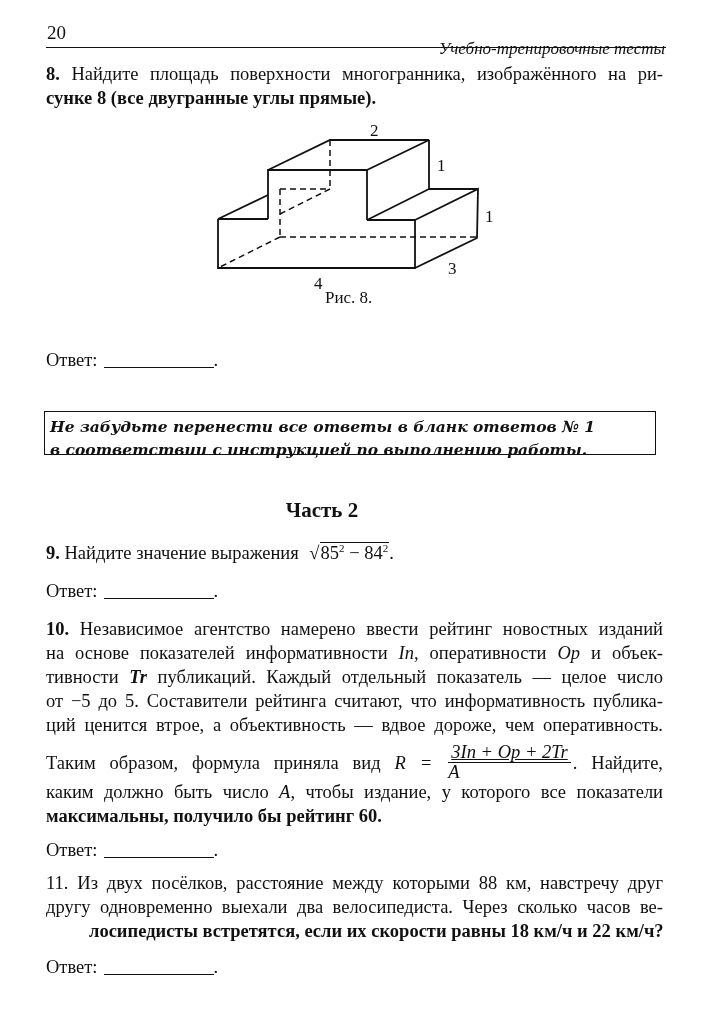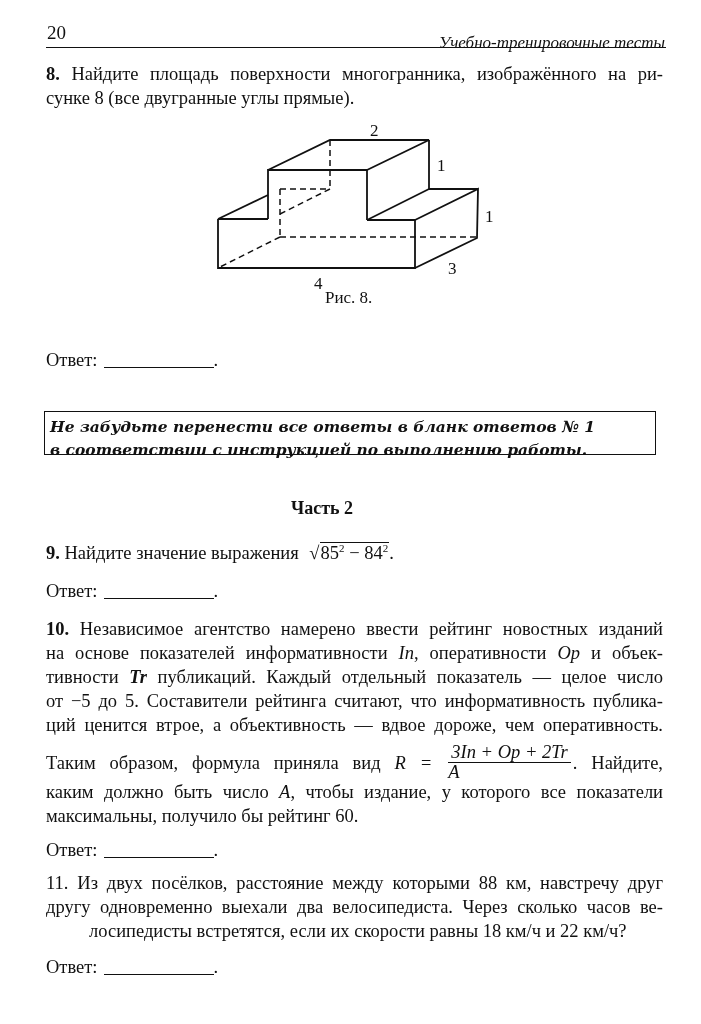--- a/index.html
+++ b/index.html
@@ -1,39 +1,39 @@
 <!DOCTYPE html>
 <html><head>
 <meta charset="utf-8">
 <style>
   html, body { margin: 0; padding: 0; background: #ffffff; }
   body { width: 701px; height: 1024px; position: relative; overflow: hidden;
          font-family: "Liberation Serif", "DejaVu Serif", serif; color: #111111; }
   .abs { position: absolute; white-space: nowrap; }
   .pagenum { left: 47px; top: 22px; font-size: 19px; }
-  .runhead { right: 36px; top: 33px; font-size: 17px; font-style: italic; }
+  .runhead { right: 36px; top: 39px; font-size: 17px; font-style: italic; }
   .rule { position: absolute; left: 46px; width: 620px; top: 47px; height: 0; border-top: 1.6px solid #111; }
   .line { position: absolute; left: 46px; width: 617px; font-size: 18.5px; line-height: 23px;
           text-align: justify; text-align-last: justify; white-space: nowrap; }
-  .line.last { text-align-last: left; }
+  .line.last { text-align-last: left; font-weight: bold; }
   .qnum { font-weight: bold; }
   .ans { position: absolute; left: 46px; font-size: 18.5px; white-space: nowrap; }
   .blank { display: inline-block; width: 110px; border-bottom: 1.4px solid #111; margin-left: 6px; vertical-align: -2px; height: 14px; }
   .caption { font-size: 17px; }
   .notice { position: absolute; left: 44px; top: 411px; width: 612px; height: 44px;
             border: 1.6px solid #111; box-sizing: border-box; padding: 3px 6px 0 5px;
             font-family: "DejaVu Serif", serif; font-style: italic; font-weight: bold; font-size: 15.5px; line-height: 23px; }
-  .parthead { left: 0; width: 644px; text-align: center; top: 498px; font-size: 18px; font-weight: bold; }
+  .parthead { left: 0; width: 644px; text-align: center; top: 498px; font-size: 21px; font-weight: bold; }
   .math { font-style: italic; margin-top: 32px; }
   .sqrt { display: inline-block; position: relative; }
   .sqrt .rad { font-style: normal; }
   .sqrt .body { border-top: 1.3px solid #111; padding: 0 1px; margin-top: 24px; }
   sup { font-size: 11px; vertical-align: 7px; line-height: 0; }
   .frac { display: inline-block; vertical-align: middle; text-align: center; margin: 0 2px; position: relative; top: -2px; }
-  .frac .num { display: block; border-bottom: 1.3px solid #111; padding: 0 3px; line-height: 19px; font-style: italic; }
+  .frac .num { display: block; border-bottom: 1.3px solid #111; padding: 0 3px; line-height: 19px; font-style: italic; text-decoration: underline; }
   .frac .den { display: block; line-height: 19px; font-style: italic; }
   svg text { font-family: "Liberation Serif", serif; }
 </style>
 </head>
 <body>
 
 <div class="abs pagenum">20</div>
 <div class="abs runhead">Учебно-тренировочные тесты</div>
 <div class="rule"></div>
 

